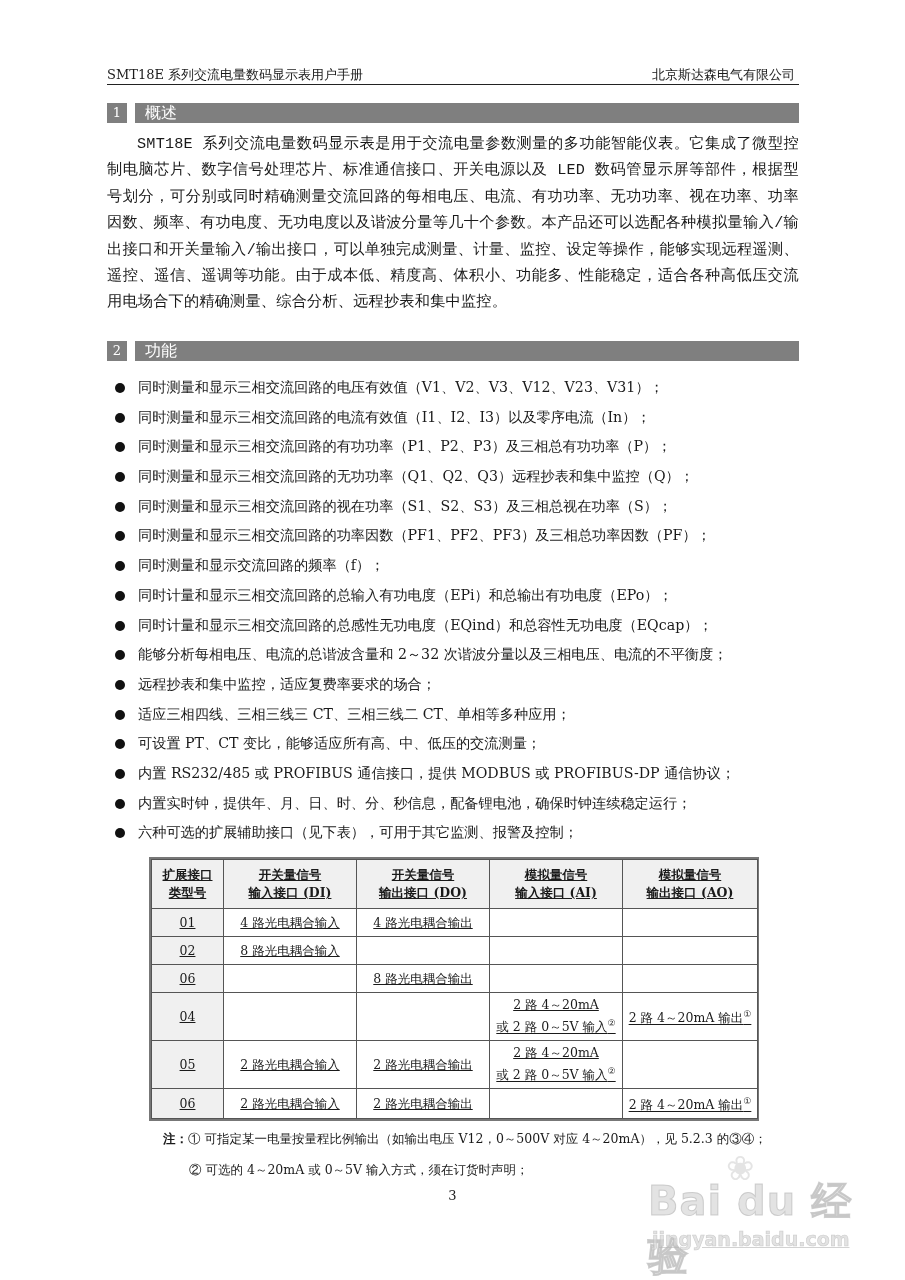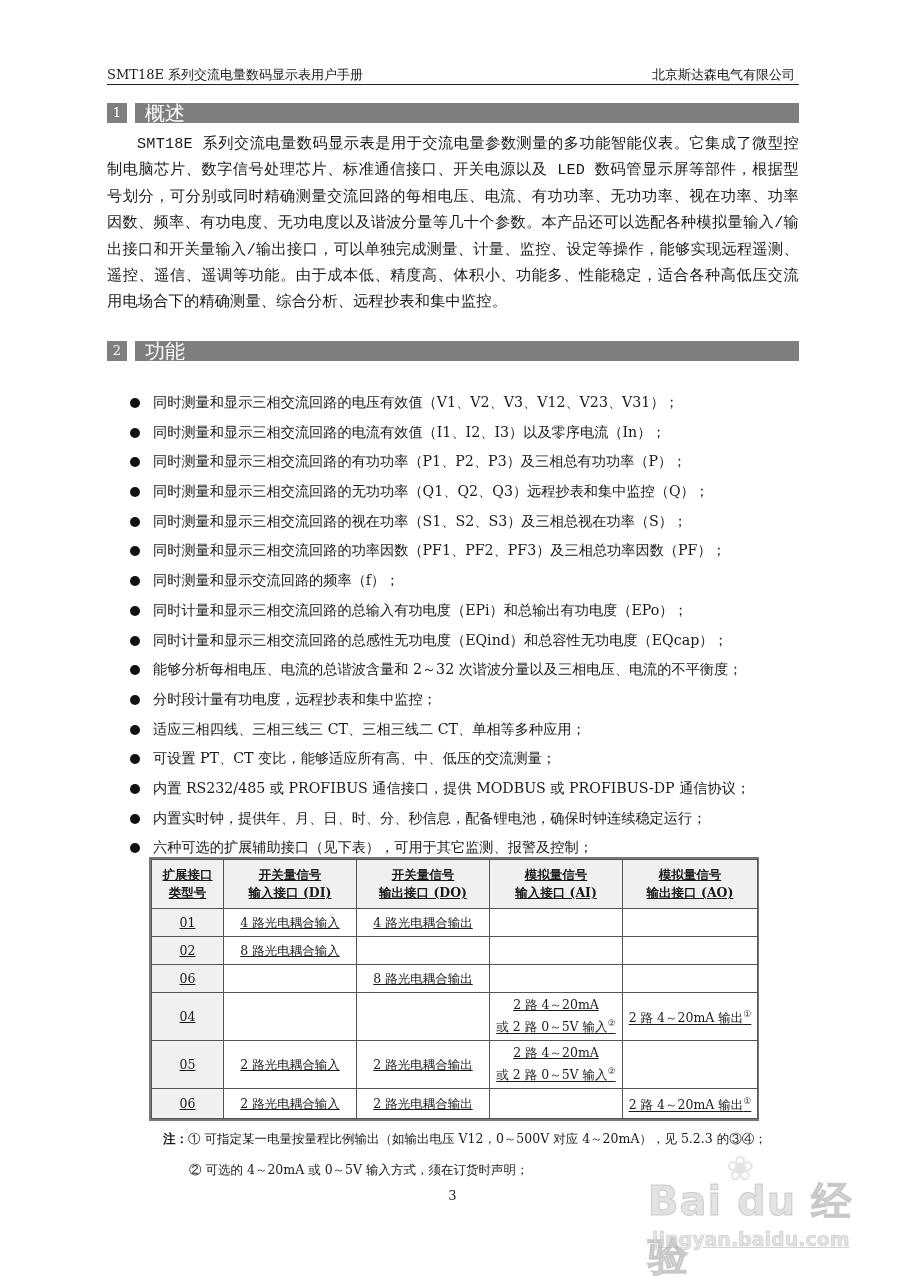--- a/index.html
+++ b/index.html
@@ -17,32 +17,32 @@
 
     .section-bar {
       position: absolute; left: 107px; width: 692px; height: 20px;
     }
     .section-bar .num {
       position: absolute; left: 0; top: 0; width: 20px; height: 20px;
       background: #7f7f7f; color: #fff; font-size: 13px; text-align: center; line-height: 20px;
     }
     .section-bar .title {
       position: absolute; left: 28px; top: 0; right: 0; height: 20px;
-      background: #7f7f7f; color: #fff; font-size: 20px; line-height: 20px; padding-left: 10px;
+      background: #7f7f7f; color: #fff; font-size: 16px; line-height: 20px; padding-left: 10px;
     }
 
     .para {
       position: absolute; left: 107px; top: 131px; width: 692px;
       font-size: 15.2px; line-height: 26.4px; text-align: justify;
       text-indent: 30px; letter-spacing: 0.2px; font-family: Liberation Mono, monospace;
     }
 
     .bullets {
       position: absolute; left: 113px; top: 372px; width: 690px;
-      list-style: none; margin: 16px; padding: 0;
+      list-style: none; margin: 1px; padding: 0;
     }
     .bullets li {
       height: 29.7px; font-size: 14.2px; line-height: 29.7px; white-space: nowrap;
       position: relative; padding-left: 24px;
     }
     .bullets li .dot {
       position: absolute; left: 1px; top: 10px; width: 10px; height: 10px;
       border-radius: 50%; background: #111;
     }
 
@@ -106,21 +106,21 @@
   <li><span class="dot"></span><span>同时测量和显示三相交流回路的电压有效值（V1、V2、V3、V12、V23、V31）；</span></li>
   <li><span class="dot"></span><span>同时测量和显示三相交流回路的电流有效值（I1、I2、I3）以及零序电流（In）；</span></li>
   <li><span class="dot"></span><span>同时测量和显示三相交流回路的有功功率（P1、P2、P3）及三相总有功功率（P）；</span></li>
   <li><span class="dot"></span><span>同时测量和显示三相交流回路的无功功率（Q1、Q2、Q3）远程抄表和集中监控（Q）；</span></li>
   <li><span class="dot"></span><span>同时测量和显示三相交流回路的视在功率（S1、S2、S3）及三相总视在功率（S）；</span></li>
   <li><span class="dot"></span><span>同时测量和显示三相交流回路的功率因数（PF1、PF2、PF3）及三相总功率因数（PF）；</span></li>
   <li><span class="dot"></span><span>同时测量和显示交流回路的频率（f）；</span></li>
   <li><span class="dot"></span><span>同时计量和显示三相交流回路的总输入有功电度（EPi）和总输出有功电度（EPo）；</span></li>
   <li><span class="dot"></span><span>同时计量和显示三相交流回路的总感性无功电度（EQind）和总容性无功电度（EQcap）；</span></li>
   <li><span class="dot"></span><span>能够分析每相电压、电流的总谐波含量和 2～32 次谐波分量以及三相电压、电流的不平衡度；</span></li>
-  <li><span class="dot"></span><span>分时段计量有功电度，远程抄表和集中监控；</span></li>
+  <li><span class="dot"></span><span>远程抄表和集中监控，适应复费率要求的场合；</span></li>
   <li><span class="dot"></span><span>适应三相四线、三相三线三 CT、三相三线二 CT、单相等多种应用；</span></li>
   <li><span class="dot"></span><span>可设置 PT、CT 变比，能够适应所有高、中、低压的交流测量；</span></li>
   <li><span class="dot"></span><span>内置 RS232/485 或 PROFIBUS 通信接口，提供 MODBUS 或 PROFIBUS-DP 通信协议；</span></li>
   <li><span class="dot"></span><span>内置实时钟，提供年、月、日、时、分、秒信息，配备锂电池，确保时钟连续稳定运行；</span></li>
   <li><span class="dot"></span><span>六种可选的扩展辅助接口（见下表），可用于其它监测、报警及控制；</span></li>
 </ul>
 
 <div class="table-wrap">
   <table>
     <colgroup>

